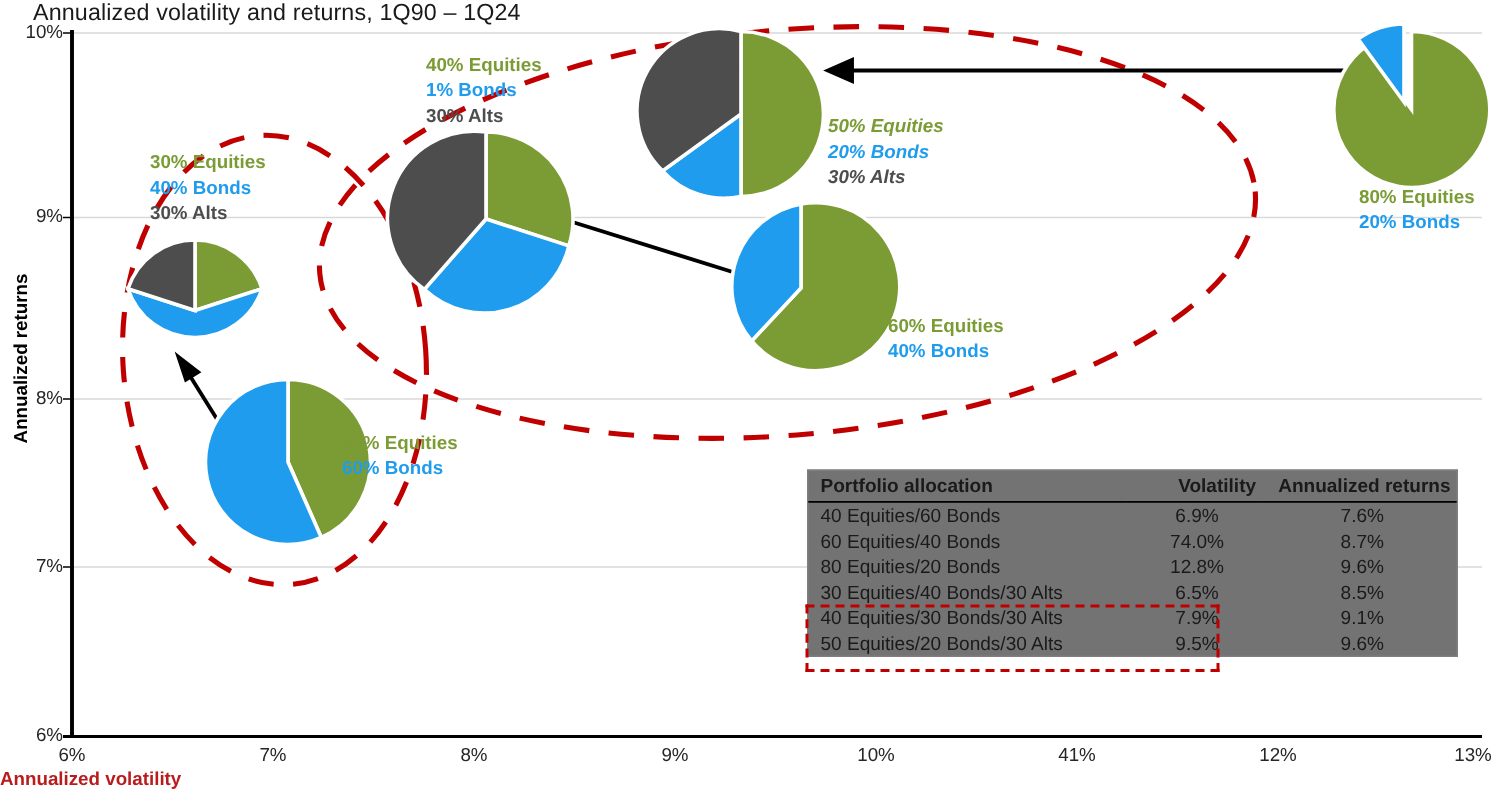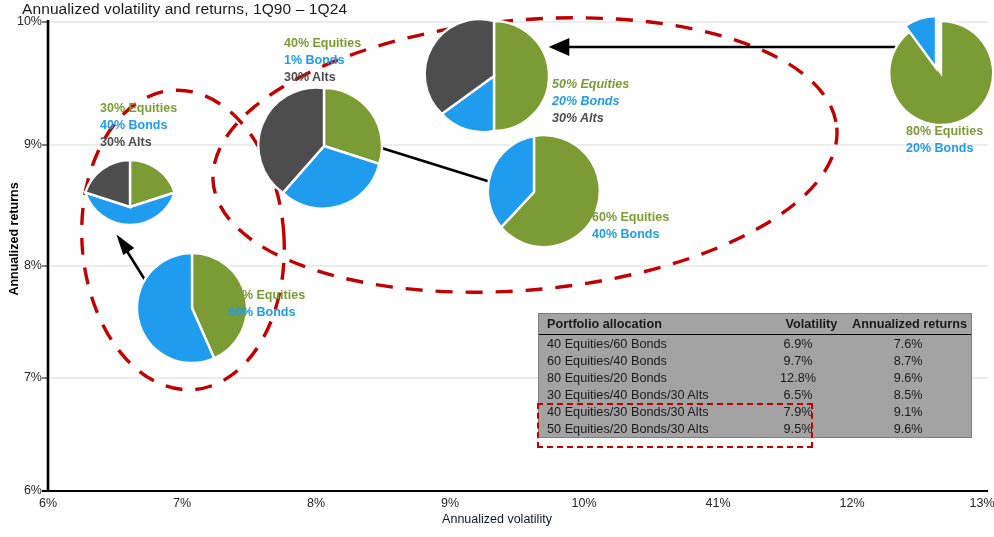--- a/index.html
+++ b/index.html
@@ -32,24 +32,23 @@
     color: #1a1a1a;
     letter-spacing: 0.1px;
     white-space: nowrap;
     margin-left: 16px;
   }
   .axis-title-x {
     position: absolute;
     left: 0;
     right: 0;
     top: 512px;
-    text-align: center;
     font-size: 12.5px;
-    font-weight: normal;
-    color: #0f172a;
+    font-weight: bold;
+    color: #b91c1c;
   }
   .axis-title-y {
     position: absolute;
     left: -66px;
     top: 232px;
     width: 160px;
     text-align: center;
     font-size: 12.5px;
     font-weight: bold;
     color: #000;
@@ -80,21 +79,21 @@
   .lbl-bd { color: #1f9ced; }
   .lbl-al { color: #4d4d4d; }
 
   
   .alloc-table {
     position: absolute;
     left: 538px;
     top: 313px;
     width: 432px;
     border: 1.5px solid #7f7f7f;
-    background: #a3a3a3;
+    background: #737373;
     border-collapse: collapse;
     font-size: 12.7px;
   }
   .alloc-table table {
     border-collapse: collapse;
     width: 100%;
   }
   .alloc-table th {
     font-weight: bold;
     text-align: left;
@@ -261,21 +260,21 @@
         </tr>
       </thead>
       <tbody>
         <tr>
           <td>40 Equities/60 Bonds</td>
           <td class="c">6.9%</td>
           <td class="c">7.6%</td>
         </tr>
         <tr>
           <td>60 Equities/40 Bonds</td>
-          <td class="c">9.7%</td>
+          <td class="c">74.0%</td>
           <td class="c">8.7%</td>
         </tr>
         <tr>
           <td>80 Equities/20 Bonds</td>
           <td class="c">12.8%</td>
           <td class="c">9.6%</td>
         </tr>
         <tr>
           <td>30 Equities/40 Bonds/30 Alts</td>
           <td class="c">6.5%</td>

